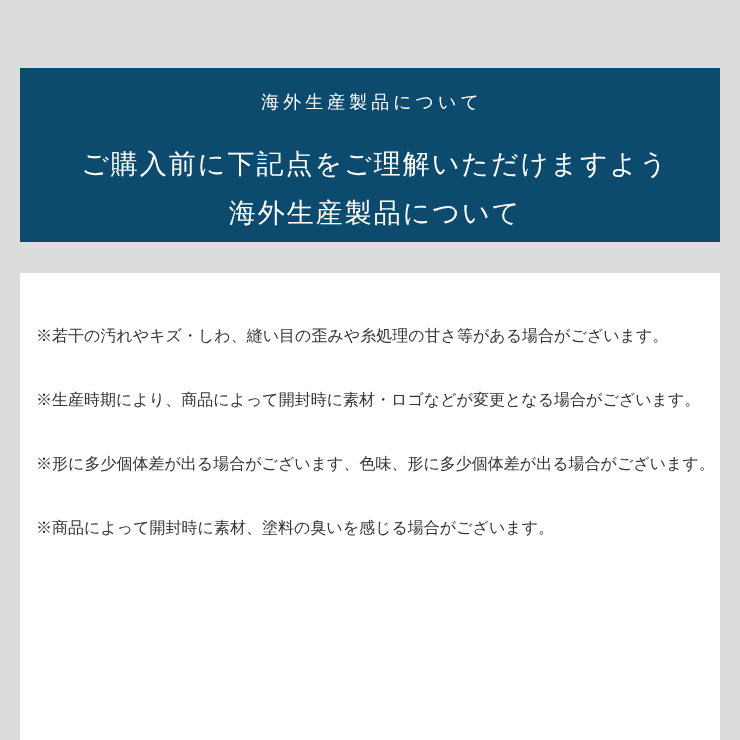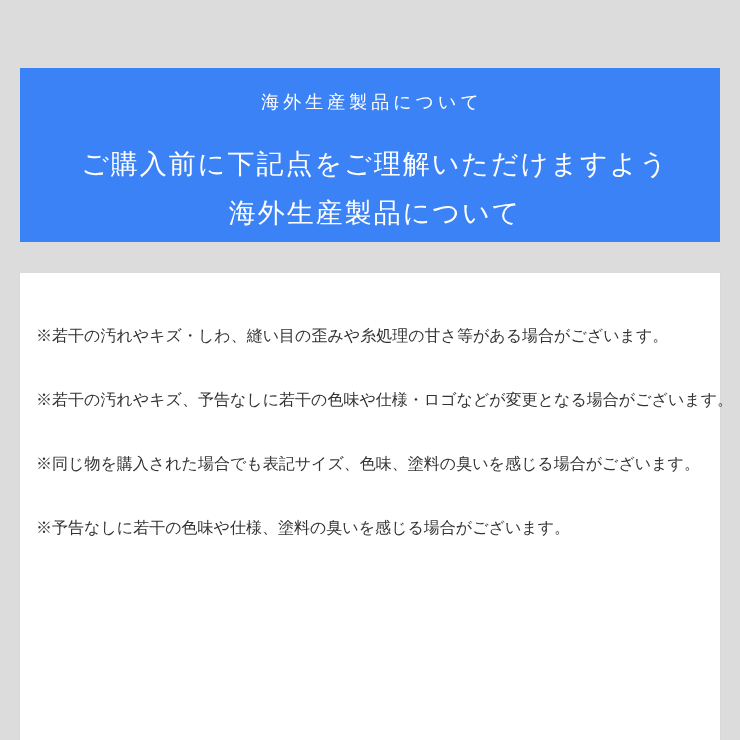--- a/index.html
+++ b/index.html
@@ -10,21 +10,21 @@
     background: #dcdcdc;
     overflow: hidden;
     font-family: "Liberation Sans", sans-serif;
   }
   .header-box {
     position: absolute;
     left: 20px;
     top: 68px;
     width: 700px;
     height: 174px;
-    background: #3b82f6;
+    background: #0c4a6e;
     color: #ffffff;
     text-align: center;
     box-sizing: border-box;
   }
   .header-subtitle {
     margin-top: 24px;
     font-size: 18px;
     line-height: 20px;
     letter-spacing: 4px;
     padding-left: 4px; 
@@ -70,23 +70,23 @@
       <div>ご購入前に下記点をご理解いただけますよう</div>
       <div>海外生産製品について</div>
     </div>
   </div>
 
   <div class="notice-box">
     <p class="notice-item">
       <span class="notice-line">※若干の汚れやキズ・しわ、縫い目の歪みや糸処理の甘さ等がある場合がございます。</span>
     </p>
     <p class="notice-item">
-      <span class="notice-line">※若干の汚れやキズ、予告なしに若干の色味や仕様・ロゴなどが変更となる場合がございます。</span>
+      <span class="notice-line">※生産時期により、商品によって開封時に素材・ロゴなどが変更となる場合がございます。</span>
     </p>
     <p class="notice-item">
-      <span class="notice-line">※同じ物を購入された場合でも表記サイズ、色味、塗料の臭いを感じる場合がございます。</span>
+      <span class="notice-line">※形に多少個体差が出る場合がございます、色味、形に多少個体差が出る場合がございます。</span>
     </p>
     <p class="notice-item">
-      <span class="notice-line">※予告なしに若干の色味や仕様、塗料の臭いを感じる場合がございます。</span>
+      <span class="notice-line">※商品によって開封時に素材、塗料の臭いを感じる場合がございます。</span>
     </p>
   </div>
 
 </div>
 
 </body></html>

